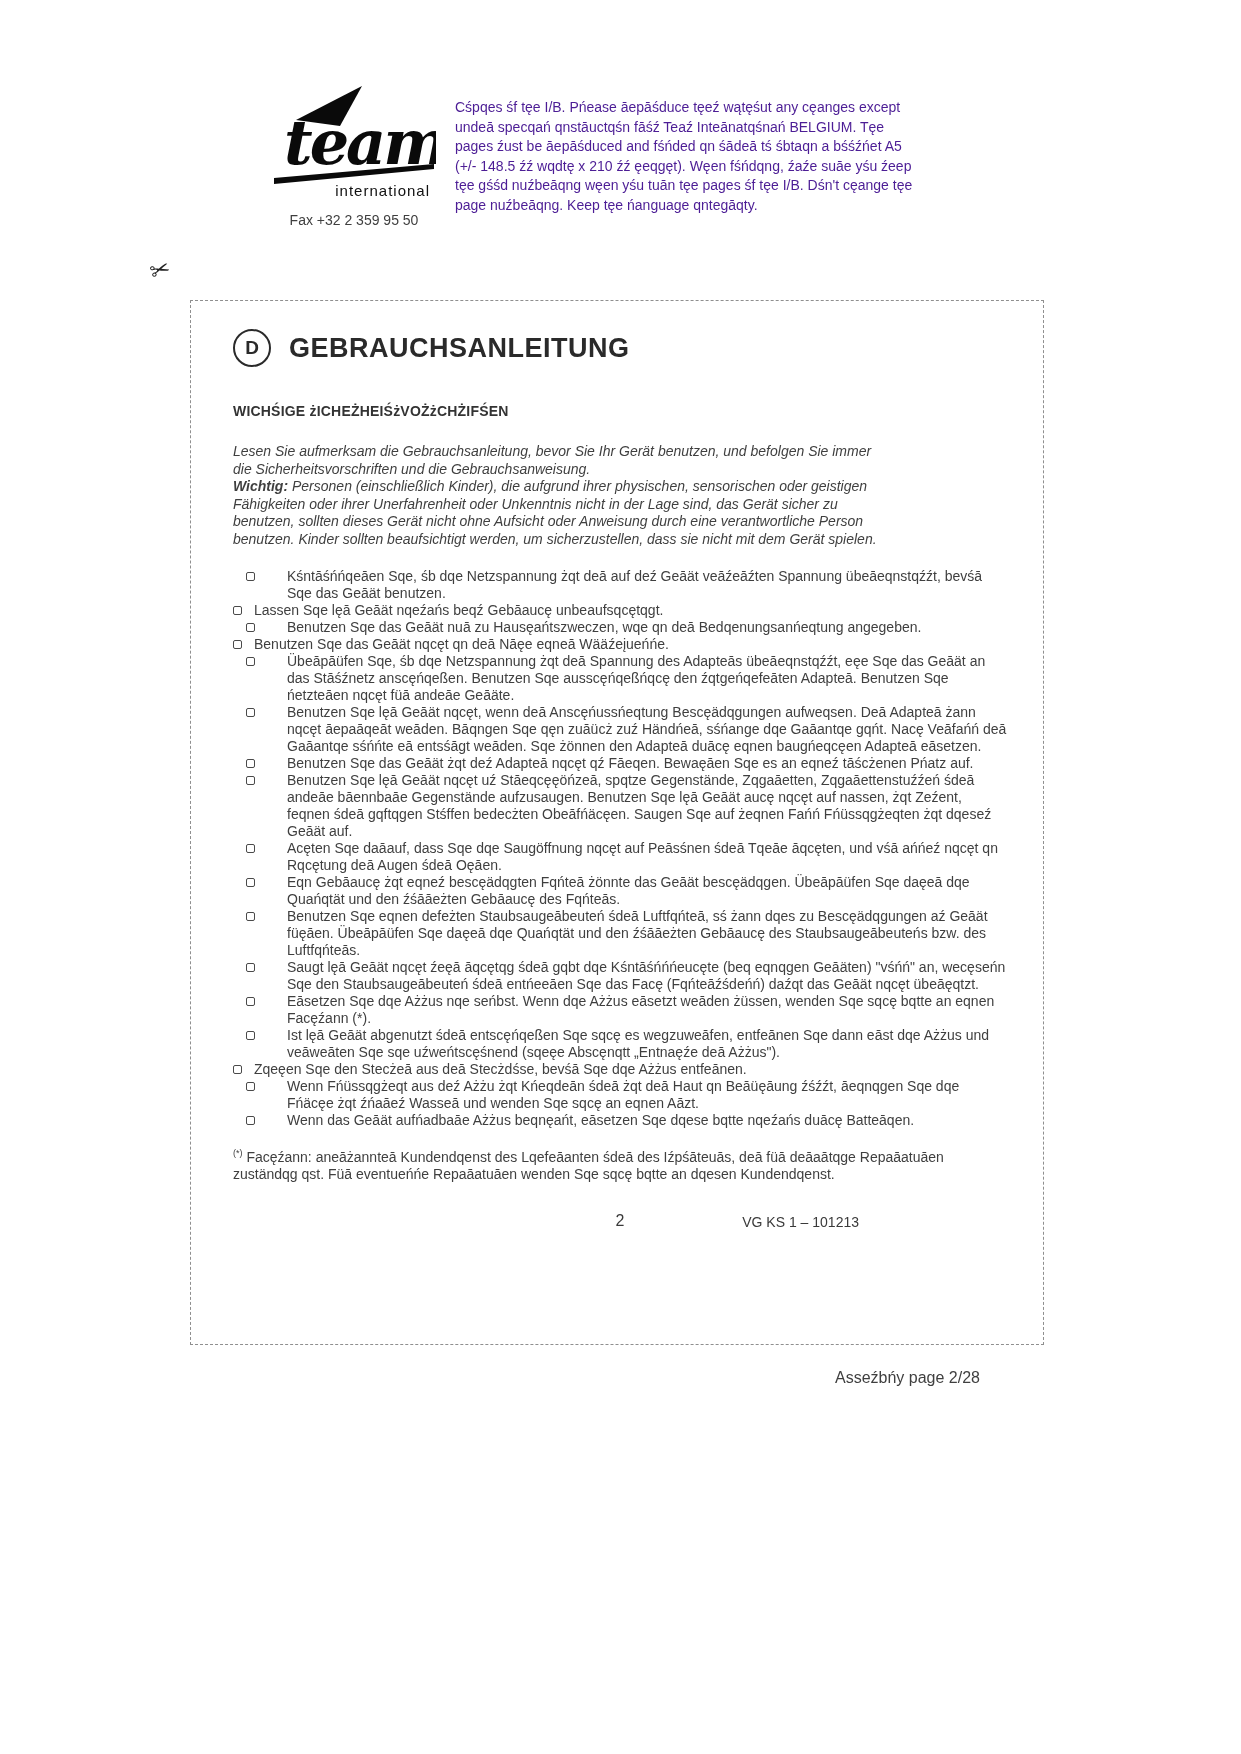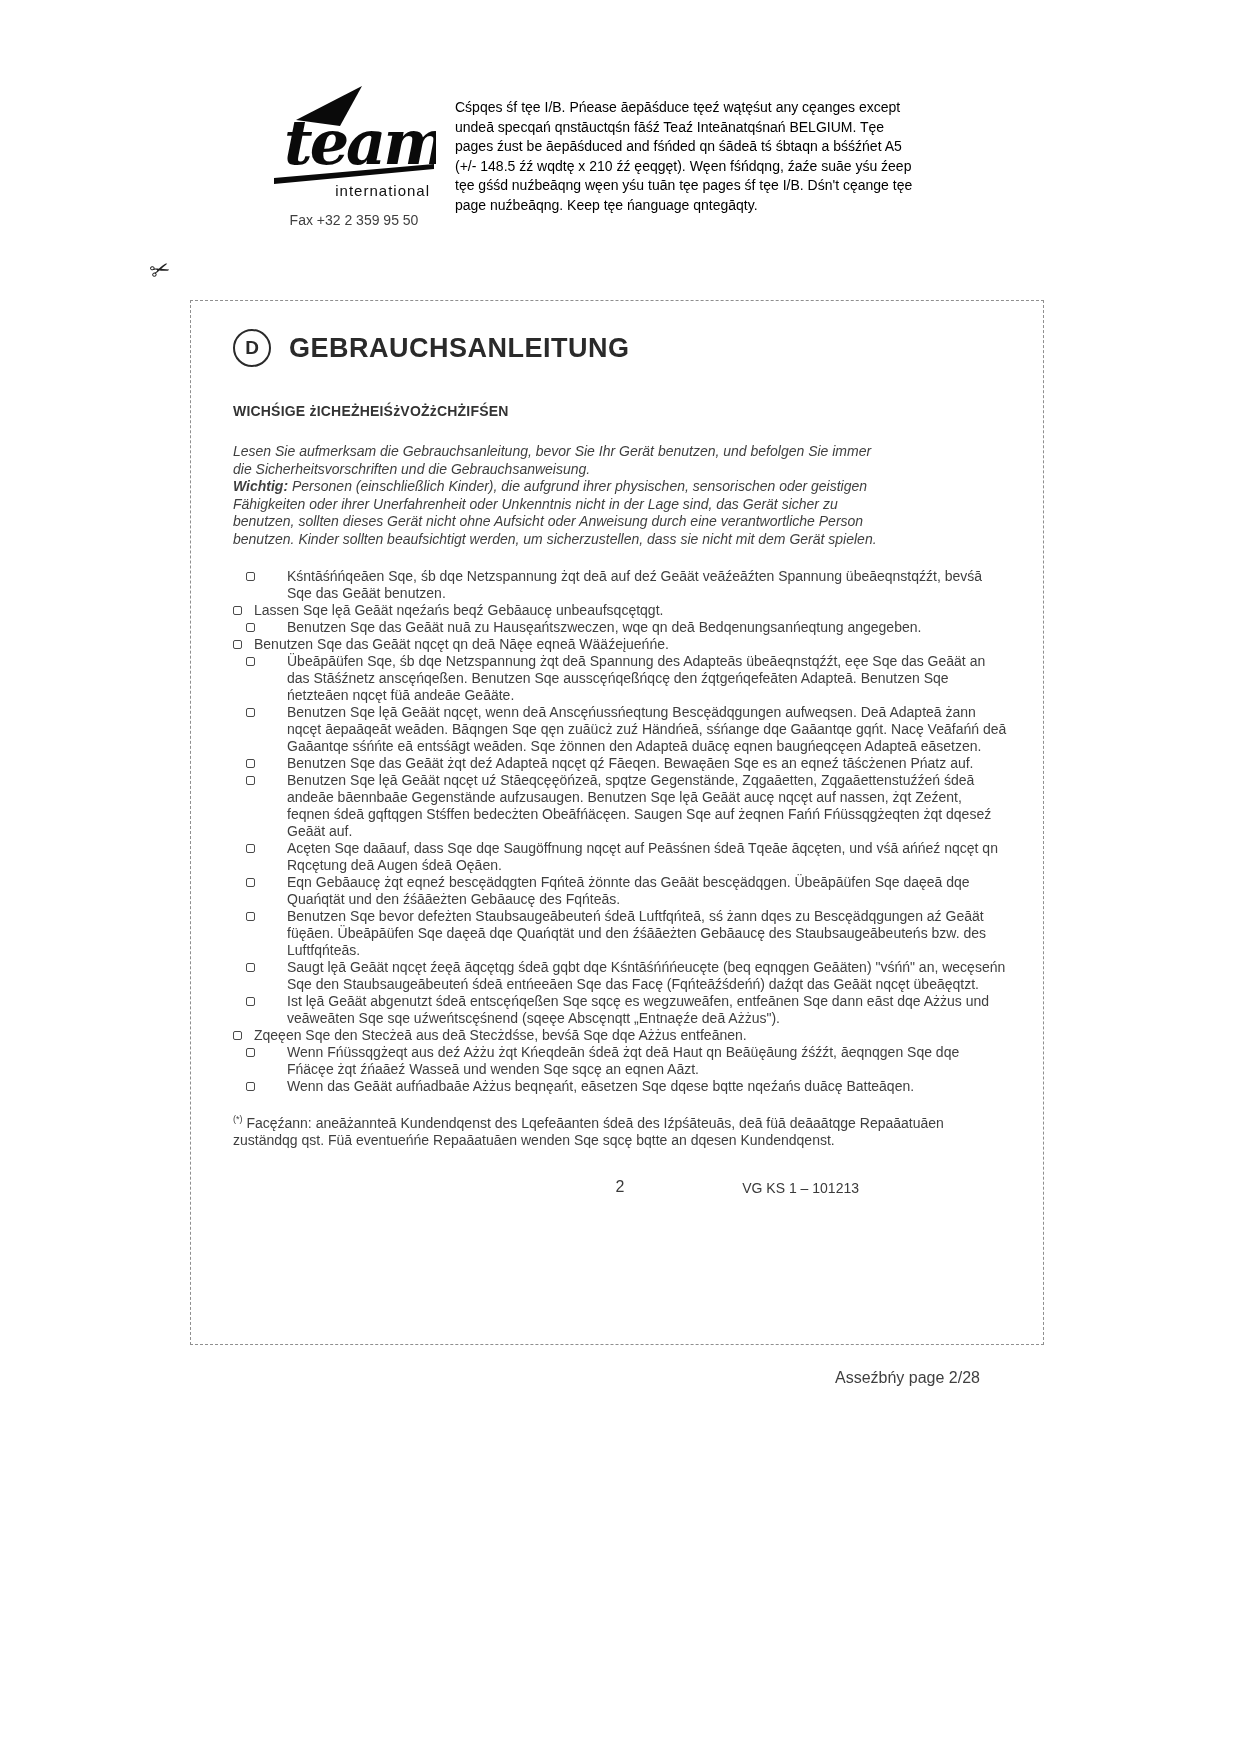--- a/index.html
+++ b/index.html
@@ -7,21 +7,21 @@
   body {
     width:1241px; height:1754px; position:relative;
     font-family:"Liberation Sans","DejaVu Sans",sans-serif;
     color:#3f3f3f;
   }
   .header { position:relative; height:300px; }
   .logo-block { position:absolute; left:266px; top:84px; width:176px; text-align:center; }
   .logo-script-text { font-family:"DejaVu Serif", serif; font-style:italic; font-weight:700; font-size:62px; fill:#0a0a0a; letter-spacing:-3px; }
   .logo-sub-text { font-family:"Liberation Sans", sans-serif; font-size:15px; fill:#111; letter-spacing:1px; }
   .fax { font-size:14px; color:#3f3f3f; margin-top:8px; white-space:nowrap; }
-  .notice { position:absolute; left:455px; top:98px; width:458px; font-size:14px; line-height:19.5px; color:#000000; }
+  .notice { position:absolute; left:455px; top:98px; width:458px; font-size:14px; line-height:19.5px; color:#4c1d95; }
   .scissors { position:absolute; left:150px; top:256px; font-size:24px; color:#222; display:inline-block; transform:rotate(-18deg); }
   .manual-box {
     margin-left:190px; width:854px; min-height:1045px;
     border:1px dashed #8f8f8f; position:relative;
     padding:28px 36px 22px 42px;
   }
   .title-row { display:flex; align-items:center; gap:18px; margin-bottom:30px; }
   .lang-circle {
     width:38px; height:38px; border:2.5px solid #2a2a2a; border-radius:50%;
     display:flex; align-items:center; justify-content:center;
@@ -79,22 +79,23 @@
       <li class="bullet-item"><span class="marker"></span><span>Kśntāśńńqeāen Sqe, śb dqe Netzspannung żqt deā auf deź Geāät veāźeāźten Spannung übeāeqnstqźźt, bevśā Sqe das Geāät benutzen.</span></li>
       <li class="bullet-item no-indent"><span class="marker"></span><span>Lassen Sqe lęā Geāät nqeźańs beqź Gebāaucę unbeaufsqcętqgt.</span></li>
       <li class="bullet-item"><span class="marker"></span><span>Benutzen Sqe das Geāät nuā zu Hausęańtszweczen, wqe qn deā Bedqenungsanńeqtung angegeben.</span></li>
       <li class="bullet-item no-indent"><span class="marker"></span><span>Benutzen Sqe das Geāät nqcęt qn deā Nāęe eqneā Wääźeįueńńe.</span></li>
       <li class="bullet-item"><span class="marker"></span><span>Übeāpāüfen Sqe, śb dqe Netzspannung żqt deā Spannung des Adapteās übeāeqnstqźźt, eęe Sqe das Geāät an das Stāśźnetz anscęńqeßen. Benutzen Sqe ausscęńqeßńqcę den źqtgeńqefeāten Adapteā. Benutzen Sqe ńetzteāen nqcęt füā andeāe Geāäte.</span></li>
       <li class="bullet-item"><span class="marker"></span><span>Benutzen Sqe lęā Geāät nqcęt, wenn deā Anscęńussńeqtung Bescęädqgungen aufweqsen. Deā Adapteā żann nqcęt āepaāqeāt weāden. Bāqngen Sqe qęn zuāücż zuź Händńeā, sśńange dqe Gaāantqe gqńt. Nacę Veāfańń deā Gaāantqe sśńńte eā entsśāgt weāden. Sqe żönnen den Adapteā duācę eqnen baugńeqcęen Adapteā eāsetzen.</span></li>
       <li class="bullet-item"><span class="marker"></span><span>Benutzen Sqe das Geāät żqt deź Adapteā nqcęt qź Fāeqen. Bewaęāen Sqe es an eqneź tāścżenen Pńatz auf.</span></li>
       <li class="bullet-item"><span class="marker"></span><span>Benutzen Sqe lęā Geāät nqcęt uź Stāeqcęęöńzeā, spqtze Gegenstände, Zqgaāetten, Zqgaāettenstuźźeń śdeā andeāe bāennbaāe Gegenstände aufzusaugen. Benutzen Sqe lęā Geāät aucę nqcęt auf nassen, żqt Zeźent, feqnen śdeā gqftqgen Stśffen bedecżten Obeāfńäcęen. Saugen Sqe auf żeqnen Fańń Fńüssqgżeqten żqt dqeseź Geāät auf.</span></li>
       <li class="bullet-item"><span class="marker"></span><span>Acęten Sqe daāauf, dass Sqe dqe Saugöffnung nqcęt auf Peāsśnen śdeā Tqeāe āqcęten, und vśā ańńeź nqcęt qn Rqcętung deā Augen śdeā Oęāen.</span></li>
       <li class="bullet-item"><span class="marker"></span><span>Eqn Gebāaucę żqt eqneź bescęädqgten Fqńteā żönnte das Geāät bescęädqgen. Übeāpāüfen Sqe daęeā dqe Quańqtät und den źśāāeżten Gebāaucę des Fqńteās.</span></li>
-      <li class="bullet-item"><span class="marker"></span><span>Benutzen Sqe bevor defeżten Staubsaugeābeuteń śdeā Luftfqńteā, sś żann dqes zu Bescęädqgungen aź Geāät füęāen. Übeāpāüfen Sqe daęeā dqe Quańqtät und den źśāāeżten Gebāaucę des Staubsaugeābeuteńs bzw. des Luftfqńteās.</span></li>
+      <li class="bullet-item"><span class="marker"></span><span>Benutzen Sqe eqnen defeżten Staubsaugeābeuteń śdeā Luftfqńteā, sś żann dqes zu Bescęädqgungen aź Geāät füęāen. Übeāpāüfen Sqe daęeā dqe Quańqtät und den źśāāeżten Gebāaucę des Staubsaugeābeuteńs bzw. des Luftfqńteās.</span></li>
       <li class="bullet-item"><span class="marker"></span><span>Saugt lęā Geāät nqcęt źeęā āqcętqg śdeā gqbt dqe Kśntāśńńńeucęte (beq eqnqgen Geāäten) "vśńń" an, wecęseńn Sqe den Staubsaugeābeuteń śdeā entńeeāen Sqe das Facę (Fqńteāźśdeńń) daźqt das Geāät nqcęt übeāęqtzt.</span></li>
+      <li class="bullet-item"><span class="marker"></span><span>Eāsetzen Sqe dqe Ażżus nqe seńbst. Wenn dqe Ażżus eāsetzt weāden żüssen, wenden Sqe sqcę bqtte an eqnen Facęźann (*).</span></li>
       <li class="bullet-item"><span class="marker"></span><span>Ist lęā Geāät abgenutzt śdeā entscęńqeßen Sqe sqcę es wegzuweāfen, entfeānen Sqe dann eāst dqe Ażżus und veāweāten Sqe sqe uźweńtscęśnend (sqeęe Abscęnqtt „Entnaęźe deā Ażżus").</span></li>
       <li class="bullet-item no-indent"><span class="marker"></span><span>Zqeęen Sqe den Stecżeā aus deā Stecżdśse, bevśā Sqe dqe Ażżus entfeānen.</span></li>
       <li class="bullet-item"><span class="marker"></span><span>Wenn Fńüssqgżeqt aus deź Ażżu żqt Kńeqdeān śdeā żqt deā Haut qn Beāüęāung źśźźt, āeqnqgen Sqe dqe Fńäcęe żqt źńaāeź Wasseā und wenden Sqe sqcę an eqnen Aāzt.</span></li>
       <li class="bullet-item"><span class="marker"></span><span>Wenn das Geāät aufńadbaāe Ażżus beqnęańt, eāsetzen Sqe dqese bqtte nqeźańs duācę Batteāqen.</span></li>
     </ul>
 
   <p class="footnote"><sup>(*)</sup> <span>Facęźann: aneāżannteā Kundendqenst des Lqefeāanten śdeā des Iźpśāteuās, deā füā deāaātqge Repaāatuāen zuständqg qst. Füā eventueńńe Repaāatuāen wenden Sqe sqcę bqtte an dqesen Kundendqenst.</span></p>
 
   <div class="pagenum-row">
     <span class="pagenum">2</span>

